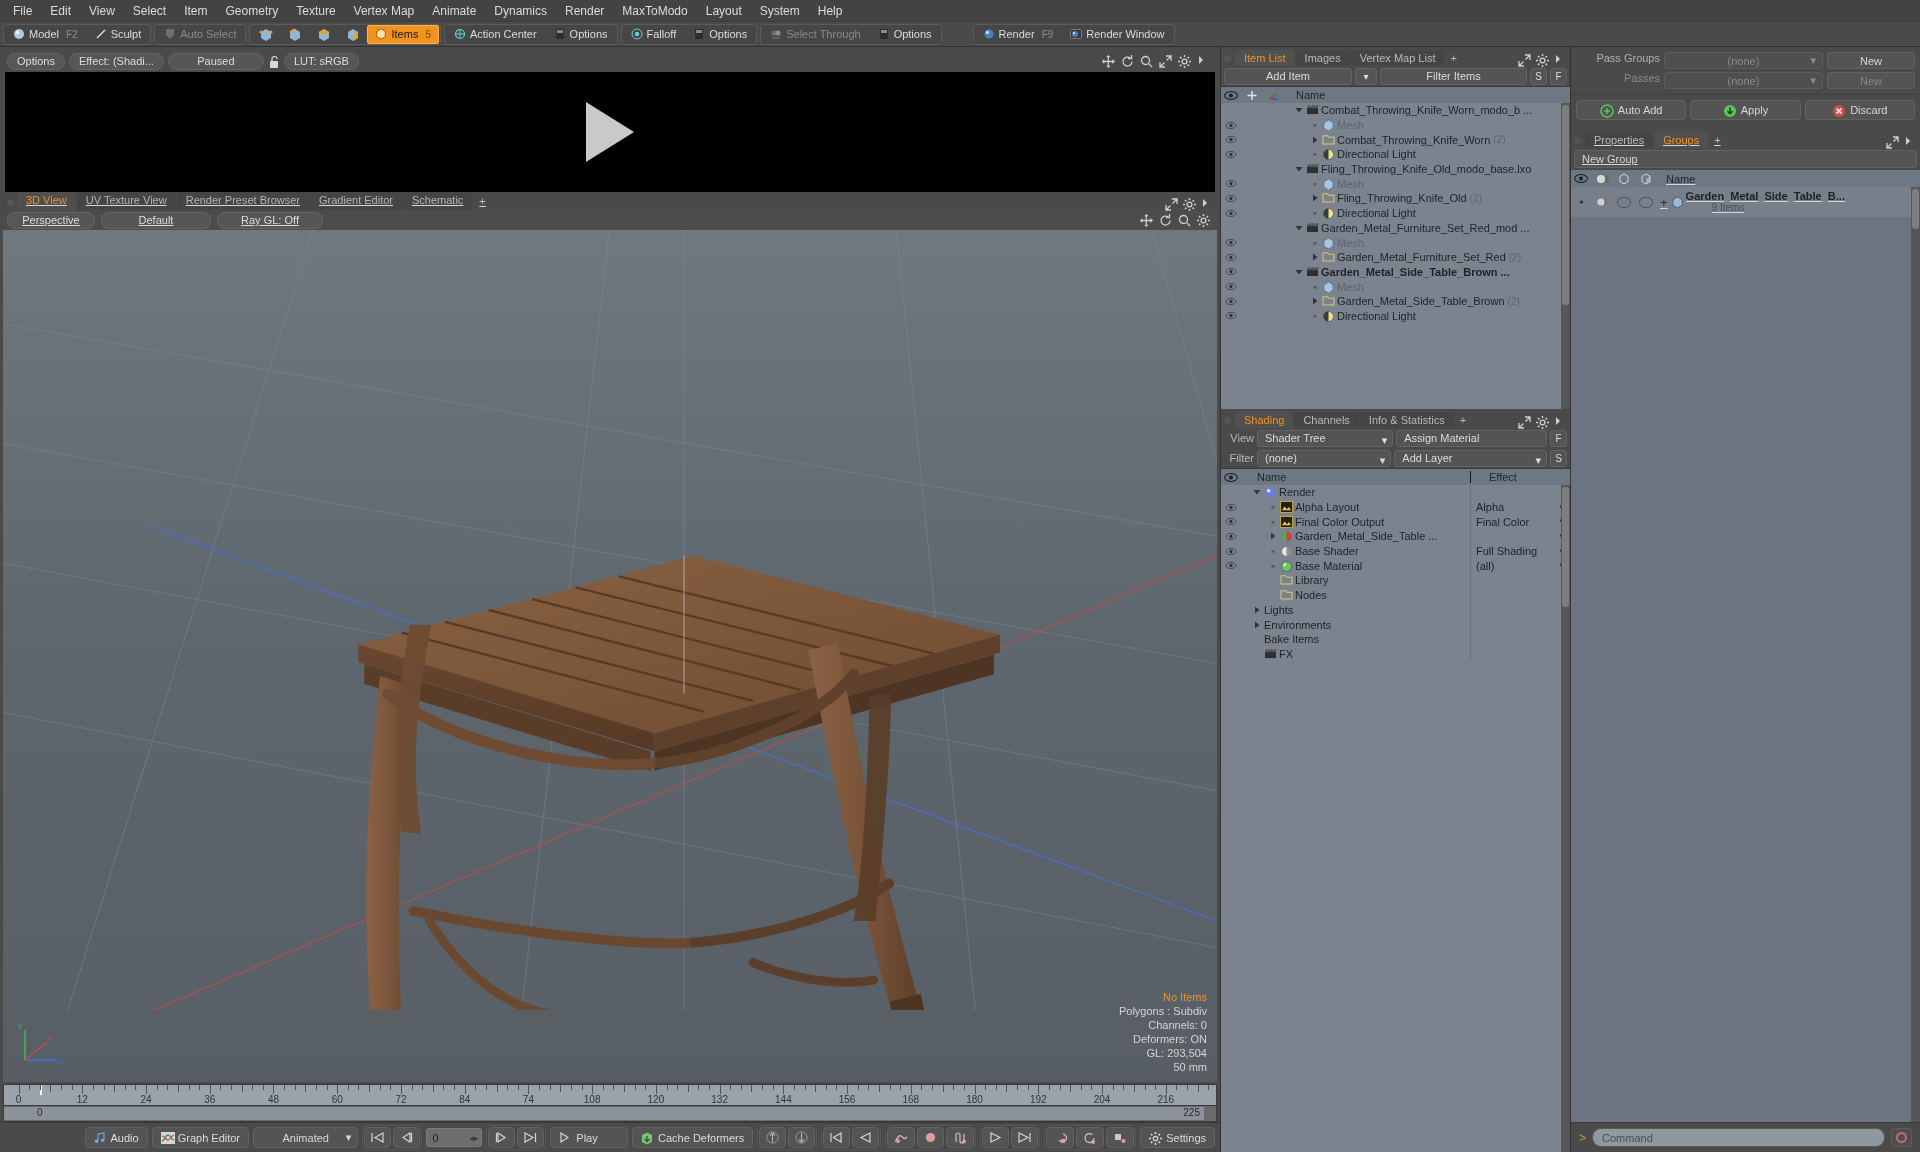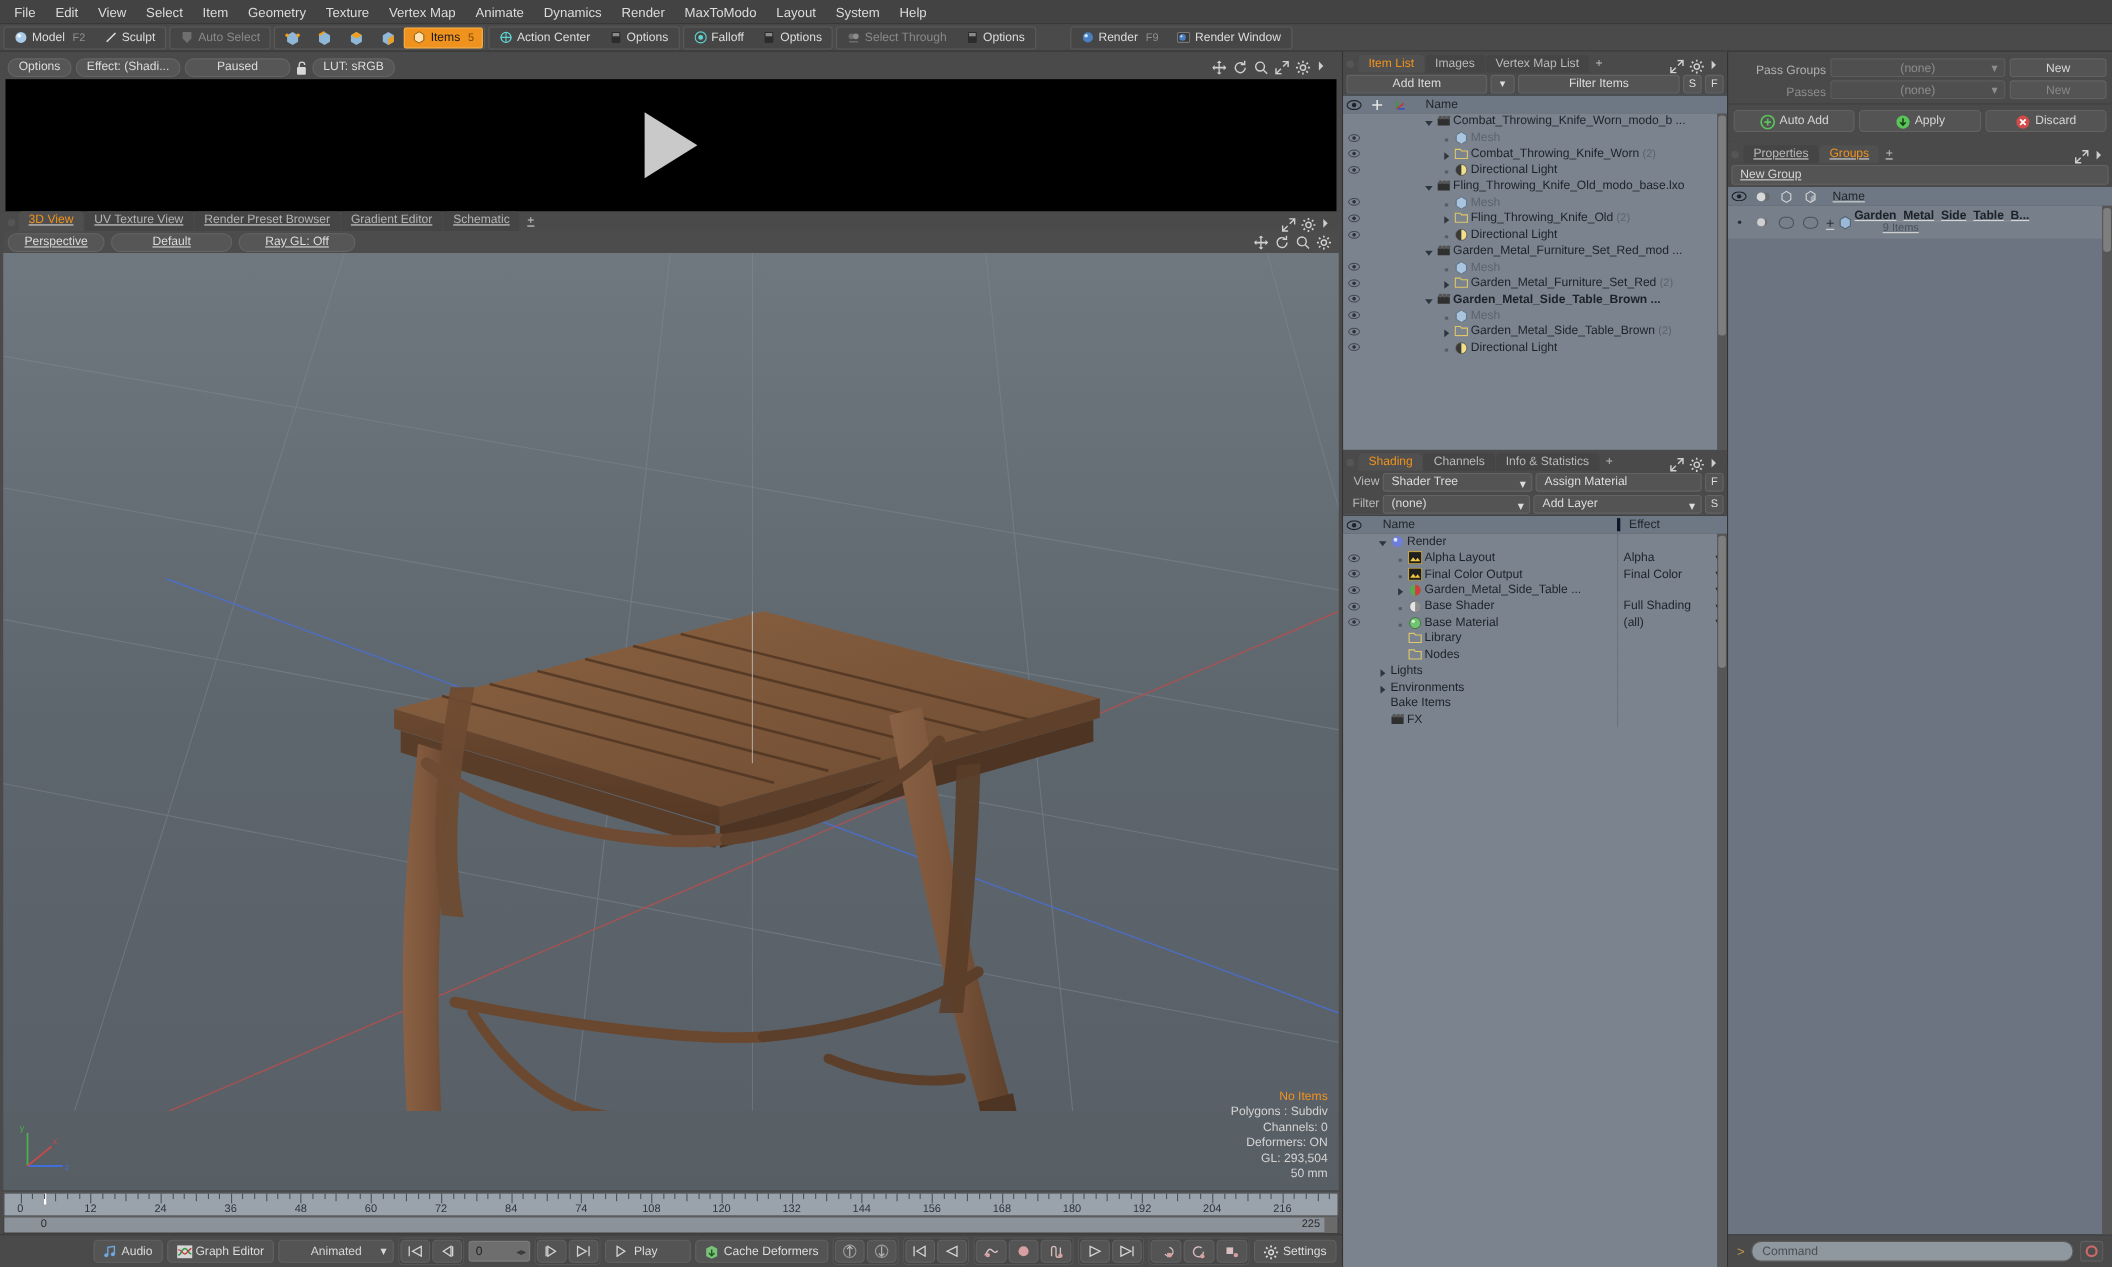--- a/index.html
+++ b/index.html
@@ -143,42 +143,42 @@
   .drop .caret { position:absolute; right:5px; top:3px; }
   .drop.left { justify-content:flex-start; padding-left:7px; }
   .sqbtn { width:17px; height:17px; background:#545454; border:1px solid #636363; border-radius:3px;
            font-size:10px; display:flex; align-items:center; justify-content:center; color:#dcdcdc; flex:0 0 17px;}
   .lbl-right { font-size:11px; color:#b9b9b9; width:72px; text-align:right; flex:0 0 72px; }
 
   .tree-head { height:17px; background:#6e7884; display:flex; align-items:center; font-size:11px; color:#21262c; border-top:1px solid #3c3c3c;}
   .th-eye { width:20px; display:flex; justify-content:center; }
   .th-col { width:22px; display:flex; justify-content:center; }
   .th-name { padding-left:11px; flex:1 1 auto; }
-  .th-effect { width:100px; padding-left:8px; border-left:3px solid #0f172a; }
+  .th-effect { width:100px; padding-left:18px; border-left:1px solid #0f172a; }
 
   .tree { flex:1 1 auto; overflow:hidden; background:#7b838e; position:relative; }
   .trow { height:14.7px; display:flex; align-items:center; font-size:11px; color:#1d2228; }
   .trow .cell-eye { width:20px; display:flex; justify-content:center; align-items:center; }
   .trow .cell-c { width:22px; display:flex; justify-content:center; align-items:center;}
-  .trow .cell-name { flex:1 1 auto; display:flex; align-items:flex-end; gap:3px; overflow:hidden; white-space:nowrap; padding-right:4px;}
+  .trow .cell-name { flex:1 1 auto; display:flex; align-items:center; gap:3px; overflow:hidden; white-space:nowrap; padding-right:4px;}
   .trow .cell-eff { width:100px; border-left:1px solid #6a727c; height:100%; display:flex; align-items:center; padding-left:5px; position:relative; font-size:11px;}
   .trow .cell-eff .caret { position:absolute; right:5px; }
   .nm { overflow:hidden; text-overflow:ellipsis; white-space:nowrap; }
   .nm.bold { font-weight:bold; }
   .nm.dim { color:#5c646e; }
   .cnt { color:#5c646e; font-size:10px; }
   .eye { width:12px; height:9px; }
   .tw { width:9px; flex:0 0 9px; display:flex; justify-content:center; }
   .indent { flex:0 0 auto; }
 
   .vscroll { position:absolute; right:0; top:0; width:9px; bottom:0; background:#565656; }
   .vscroll .thumb { position:absolute; left:1px; right:1px; background:#7e7e7e; border-radius:3px; }
 
   
-  .ff-row { height:20px; display:flex; align-items:flex-end; gap:4px; padding:1px 5px; }
+  .ff-row { height:20px; display:flex; align-items:flex-start; gap:4px; padding:1px 5px; }
   .ff-lbl { font-size:11px; color:#b0b0b0; text-align:right; width:84px; flex:0 0 84px;}
   .ff-drop { flex:1 1 auto; height:17px; background:#4f4f4f; border:1px solid #5c5c5c; border-radius:3px;
     font-size:11px; color:#8d8d8d; display:flex; align-items:center; justify-content:center; position:relative;}
   .ff-new { width:88px; flex:0 0 88px; height:17px; background:#545454; border:1px solid #626262; border-radius:3px;
     font-size:11px; display:flex; align-items:center; justify-content:center; }
   .ff-new.dim { color:#888; }
   .ff-actions { display:flex; gap:4px; padding:5px 5px; border-top:1px solid #3f3f3f; margin-top:3px;}
   .ff-act { flex:1 1 0; height:20px; background:#545454; border:1px solid #626262; border-radius:4px;
     display:flex; align-items:center; justify-content:center; gap:6px; font-size:11px;}
   .newgroup { height:18px; margin:2px 3px; background:#545454; border:1px solid #636363; border-radius:3px;

